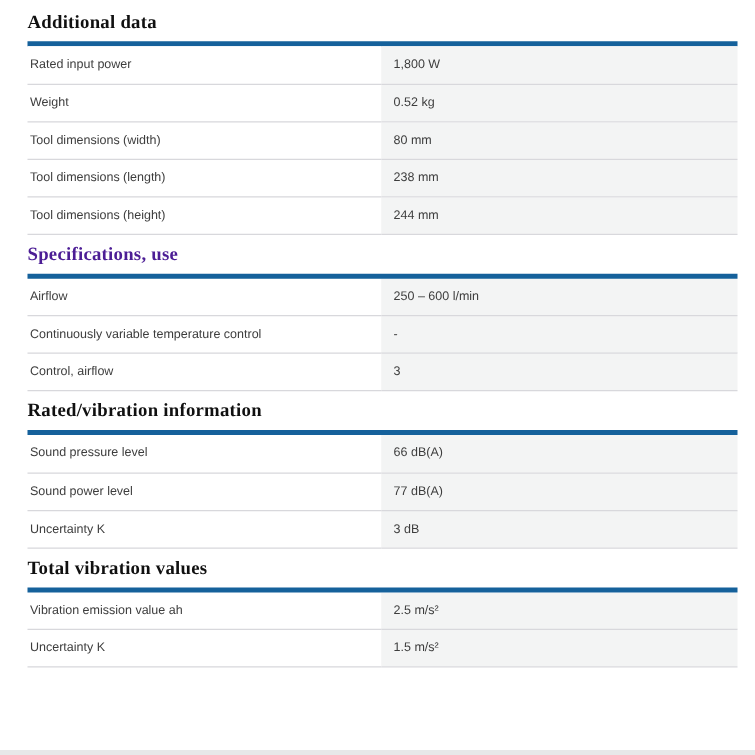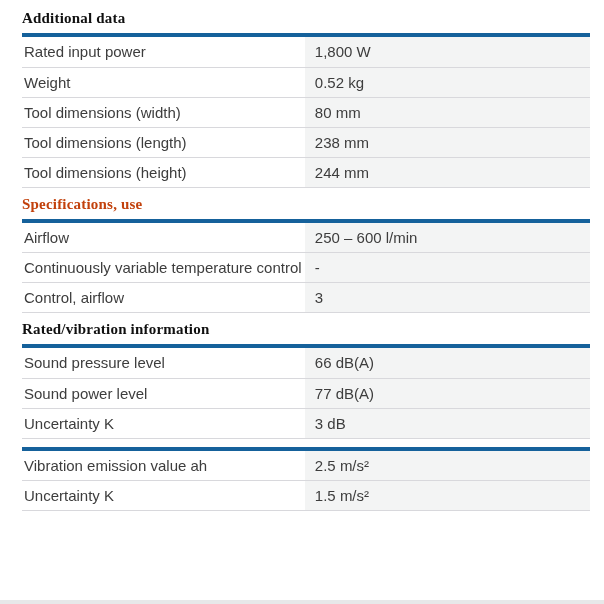--- a/index.html
+++ b/index.html
@@ -30,21 +30,21 @@
     background: #15619B;
   }
   table.spec-table {
     width: 100%;
     border-collapse: collapse;
     table-layout: fixed;
   }
   td {
     height: 30px;
     border-bottom: 1px solid #D8D8DC;
-    font-size: 15px;
+    font-size: 10px;
     line-height: 15px;
     color: #3D3D3D;
     vertical-align: middle;
     white-space: nowrap;
     overflow: hidden;
   }
   td.label-cell {
     width: 49.8%;
     padding: 0 6px 0 2px;
     background: #ffffff;
@@ -88,21 +88,21 @@
         </tr>
         <tr>
           <td class="label-cell" style="color: rgb(61, 61, 61); border-bottom-color: rgb(216, 216, 220);">Tool dimensions (height)</td>
           <td class="value-cell" style="background: rgb(243, 244, 244); color: rgb(61, 61, 61); border-bottom-color: rgb(216, 216, 220);">244 mm</td>
         </tr>
       </tbody>
     </table>
   </div>
 
   <div class="section">
-    <h2 class="section-title" style="color: #c2410c;">Specifications, use</h2>
+    <h2 class="section-title" style="color: #4c1d95;">Specifications, use</h2>
     <div class="accent-bar" style="background: rgb(21, 97, 155);"></div>
     <table class="spec-table">
       <tbody>
         <tr>
           <td class="label-cell" style="color: rgb(61, 61, 61); border-bottom-color: rgb(216, 216, 220);">Airflow</td>
           <td class="value-cell" style="background: rgb(243, 244, 244); color: rgb(61, 61, 61); border-bottom-color: rgb(216, 216, 220);">250 – 600 l/min</td>
         </tr>
         <tr>
           <td class="label-cell" style="color: rgb(61, 61, 61); border-bottom-color: rgb(216, 216, 220);">Continuously variable temperature control</td>
           <td class="value-cell" style="background: rgb(243, 244, 244); color: rgb(61, 61, 61); border-bottom-color: rgb(216, 216, 220);">-</td>
@@ -130,20 +130,21 @@
         </tr>
         <tr>
           <td class="label-cell" style="color: rgb(61, 61, 61); border-bottom-color: rgb(216, 216, 220);">Uncertainty K</td>
           <td class="value-cell" style="background: rgb(243, 244, 244); color: rgb(61, 61, 61); border-bottom-color: rgb(216, 216, 220);">3 dB</td>
         </tr>
       </tbody>
     </table>
   </div>
 
   <div class="section">
+    <h2 class="section-title" style="color: rgb(16, 16, 16);">Total vibration values</h2>
     <div class="accent-bar" style="background: rgb(21, 97, 155);"></div>
     <table class="spec-table">
       <tbody>
         <tr>
           <td class="label-cell" style="color: rgb(61, 61, 61); border-bottom-color: rgb(216, 216, 220);">Vibration emission value ah</td>
           <td class="value-cell" style="background: rgb(243, 244, 244); color: rgb(61, 61, 61); border-bottom-color: rgb(216, 216, 220);">2.5 m/s²</td>
         </tr>
         <tr>
           <td class="label-cell" style="color: rgb(61, 61, 61); border-bottom-color: rgb(216, 216, 220);">Uncertainty K</td>
           <td class="value-cell" style="background: rgb(243, 244, 244); color: rgb(61, 61, 61); border-bottom-color: rgb(216, 216, 220);">1.5 m/s²</td>

